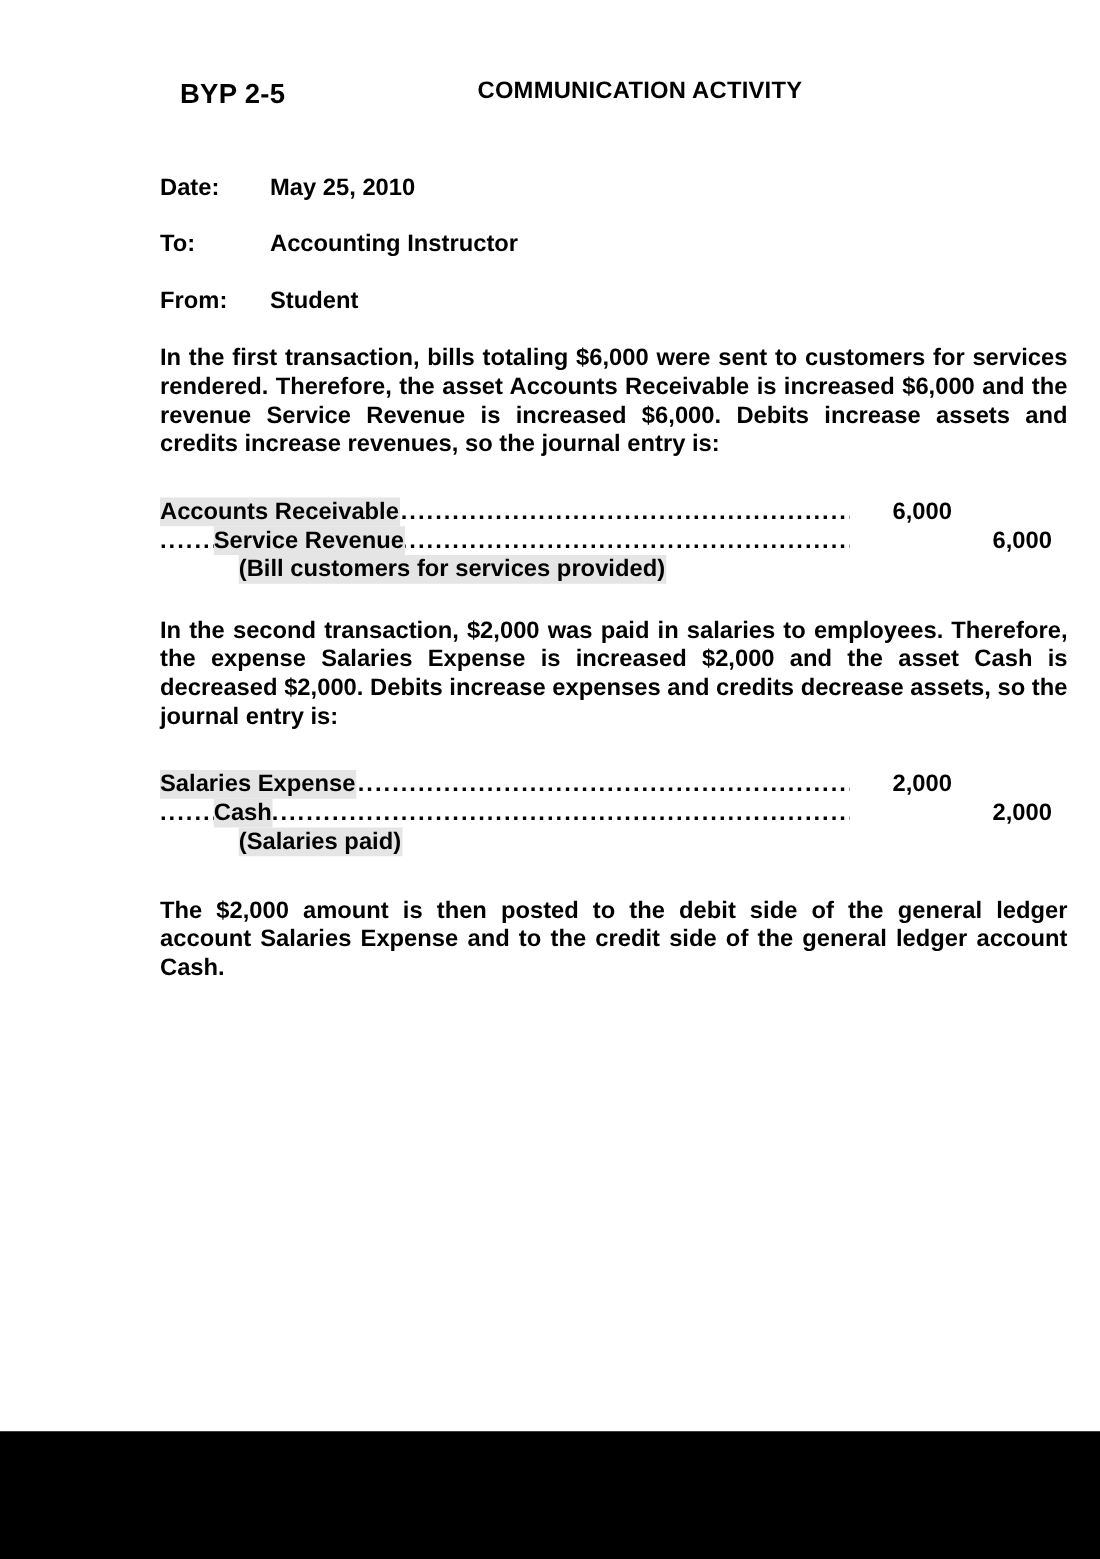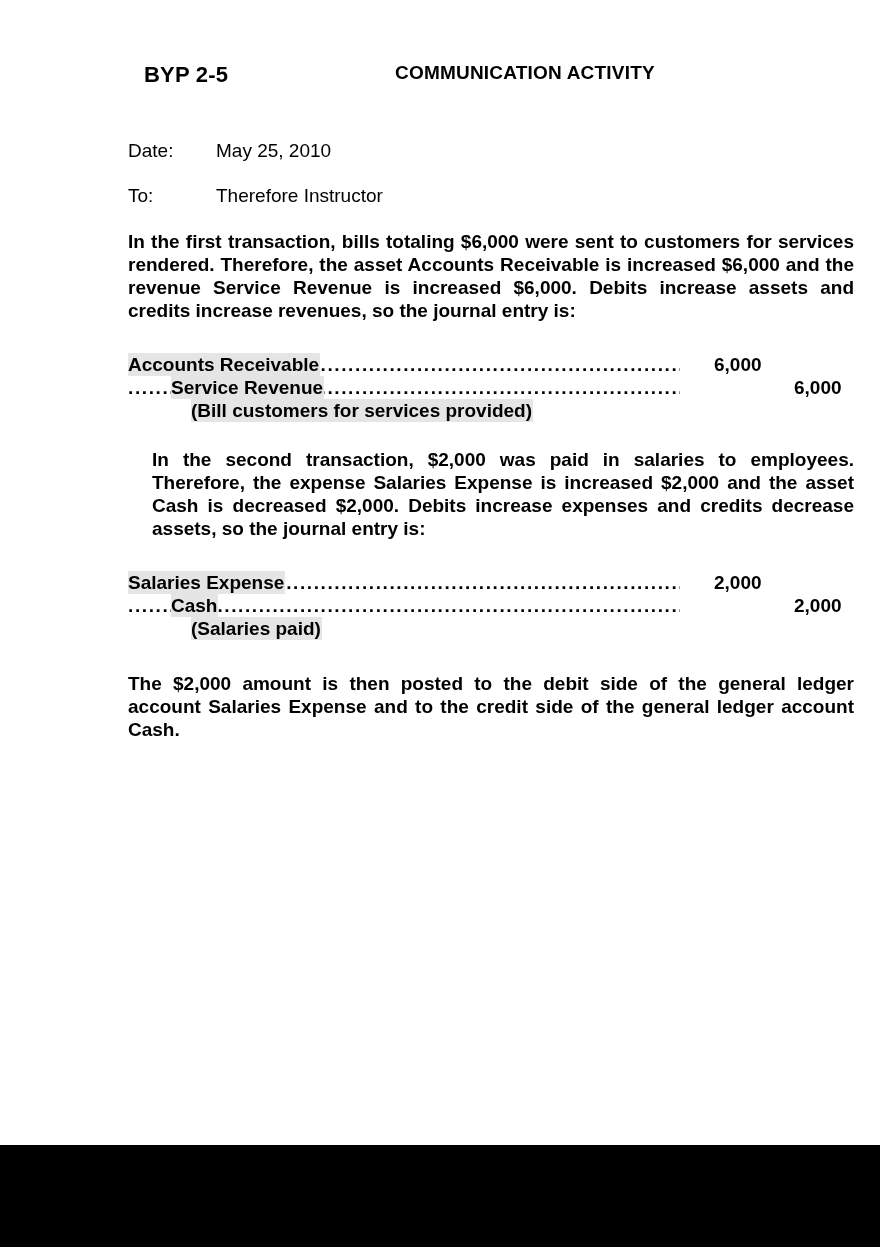--- a/index.html
+++ b/index.html
@@ -32,59 +32,59 @@
   .header-code {
     position: absolute;
     left: 16px;
     top: 0;
     font-size: 22px;
     font-weight: bold;
     letter-spacing: 0.2px;
   }
   .header-title {
     position: absolute;
-    left: 267px;
+    left: 254px;
     top: 0;
     font-size: 19px;
     font-weight: bold;
     letter-spacing: 0.2px;
     white-space: nowrap;
   }
 
   
   .memo {
     margin-top: 48px;
   }
   .memo-row {
     display: flex;
     align-items: flex-end;
     margin-bottom: 23px;
     font-size: 19px;
-    font-weight: normal;
+    font-weight: bold;
   }
   .memo-label {
     width: 88px;
     flex: 0 0 88px;
   }
   .memo-value {
     flex: 1 1 auto;
   }
 
   
   .para {
     font-size: 19px;
     font-weight: bold;
     line-height: 23px;
     text-align: justify;
     text-justify: inter-word;
     margin: 0;
   }
   .para.first-body { }
   .para.gap-large  { margin-top: 32px; }
-  .para.gap-med    { margin-top: 26px; margin-left: 24px; }
+  .para.gap-med    { margin-top: 26px; }
 
   
   .entry {
     font-size: 19px;
     font-weight: bold;
     line-height: 23px;
   }
   .entry.gap-top { margin-top: 31px; }
 
   .entry-line {
@@ -157,21 +157,25 @@
       <div class="header-title">COMMUNICATION ACTIVITY</div>
     </div>
 
     <div class="memo">
       <div class="memo-row">
         <div class="memo-label">Date:</div>
         <div class="memo-value">May 25, 2010</div>
       </div>
       <div class="memo-row">
         <div class="memo-label">To:</div>
-        <div class="memo-value">Therefore Instructor</div>
+        <div class="memo-value">Accounting Instructor</div>
+      </div>
+      <div class="memo-row">
+        <div class="memo-label">From:</div>
+        <div class="memo-value">Student</div>
       </div>
     </div>
 
     <p class="para first-body">In the first transaction, bills totaling $6,000 were sent to customers for services rendered. Therefore, the asset Accounts Receivable is increased $6,000 and the revenue Service Revenue is increased $6,000. Debits increase assets and credits increase revenues, so the journal entry is:</p>
 
     <div class="entry gap-top">
       <div class="entry-line">
         <span class="leader"></span>
         <span class="entry-account lvl0">Accounts Receivable</span>
         <span class="entry-debit">6,000</span>

